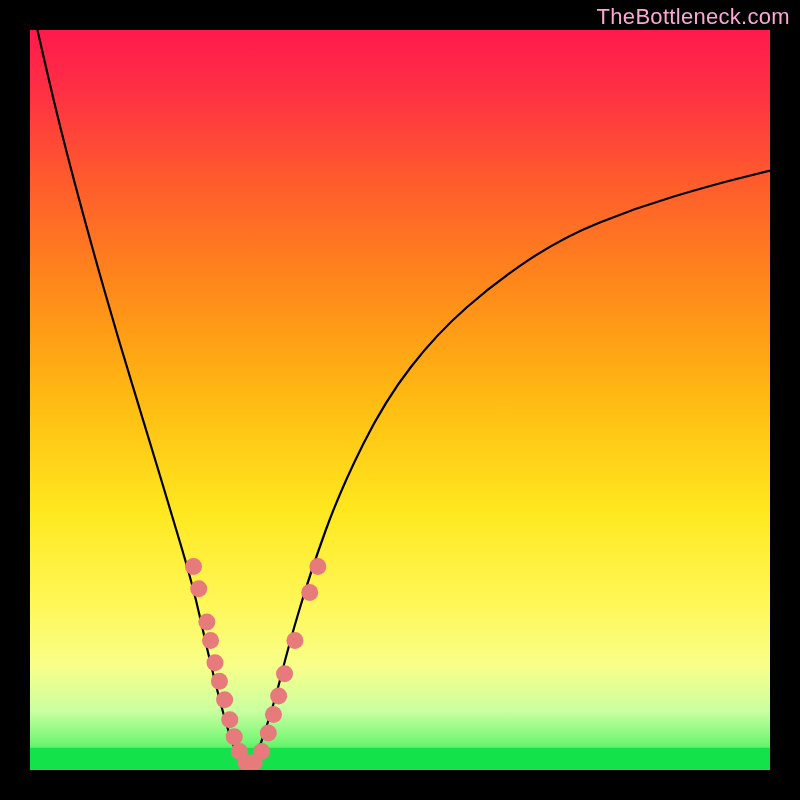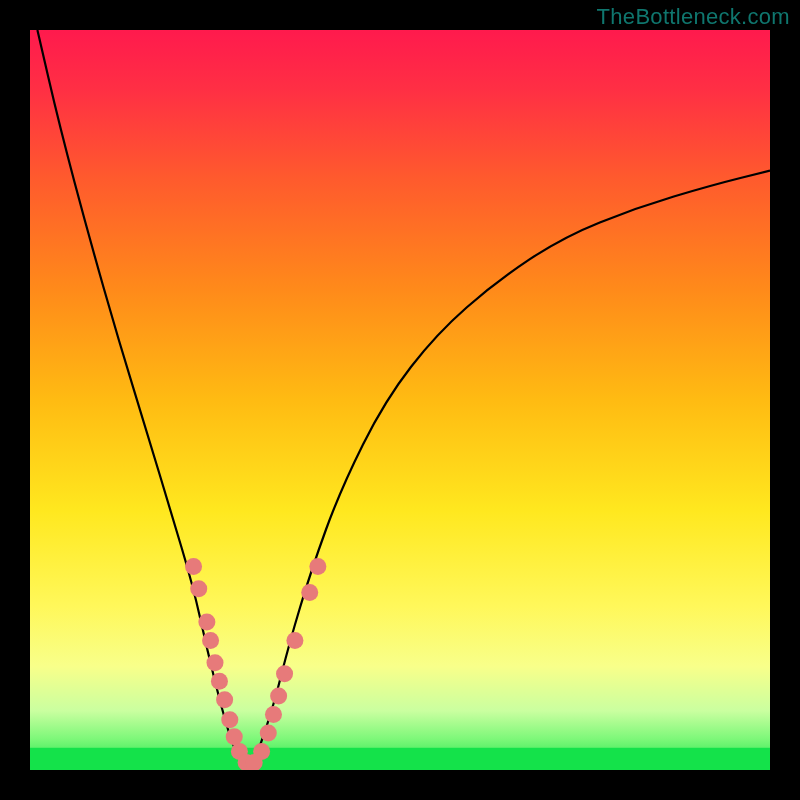--- a/index.html
+++ b/index.html
@@ -13,21 +13,21 @@
   .stage {
     position: relative;
     width: 800px;
     height: 800px;
     background: #000;
   }
   .watermark {
     position: absolute;
     top: 4px;
     right: 10px;
-    color: #0f766e;
+    color: #f9a8d4;
     font-size: 22px;
     font-weight: 500;
     letter-spacing: 0.3px;
     z-index: 5;
     user-select: none;
   }
   .plot {
     position: absolute;
     left: 30px;
     top: 30px;

